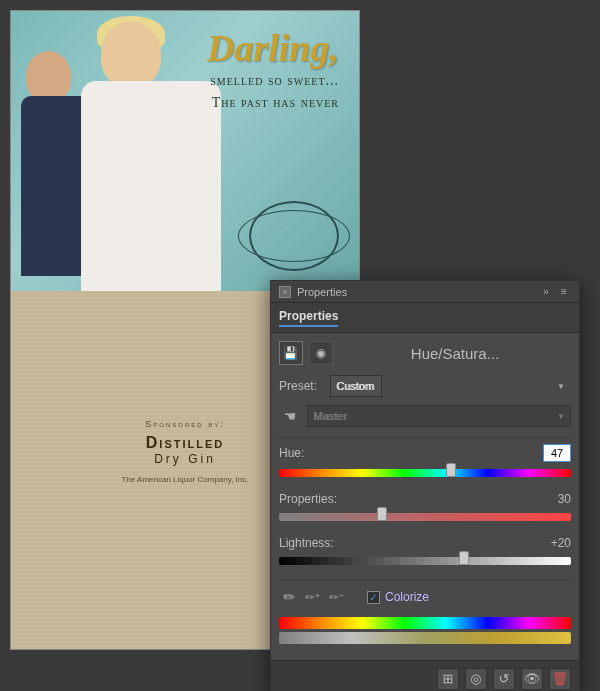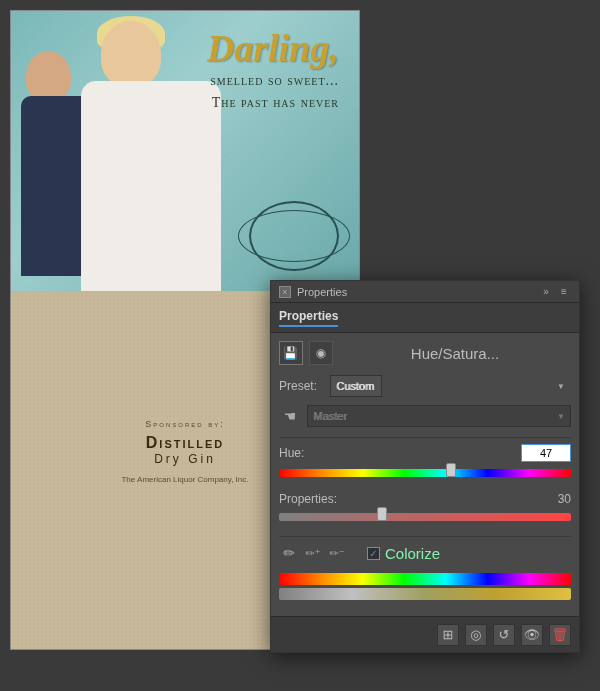--- a/index.html
+++ b/index.html
@@ -593,22 +593,22 @@
       justify-content: center;
     }
 
     .checkbox-checked::after {
       content: '✓';
       font-size: 10px;
       color: #4a90d9;
     }
 
     .colorize-label {
-      font-size: 15px;
-      color: #86efac;
+      font-size: 12px;
+      color: #c4b5fd;
     }
 
     
     .color-bar-row {
       margin-bottom: 8px;
     }
 
     .color-bar {
       width: 100%;
       height: 12px;
@@ -755,39 +755,49 @@
         </select>
         <span style="position:absolute;left:6px;top:50%;transform:translateY(-50%);font-size:11px;color:#777;pointer-events:none;">Master</span>
       </div>
     </div>
 
     <div class="divider"></div>
 
     <div class="slider-row">
       <div class="slider-header">
         <span class="slider-label">Hue:</span>
-        <input type="text" class="slider-value" value="47" style="width: 50px; height: 18px; background: rgb(255, 255, 255); border: 1px solid rgb(74, 144, 217); color: rgb(0, 0, 0); font-size: 11px; text-align: center;">
+        <input type="text" class="slider-value" value="47" style="width: 28px; height: 18px; background: rgb(255, 255, 255); border: 1px solid rgb(74, 144, 217); color: rgb(0, 0, 0); font-size: 11px; text-align: center;">
       </div>
       <div class="slider-container">
         <div class="hue-track"></div>
         <div class="hue-thumb"></div>
       </div>
     </div>
 
     <div class="slider-row">
       <div class="slider-header">
         <span class="slider-label">Properties:</span>
         <span class="slider-value-plain">30</span>
       </div>
       <div class="slider-container">
         <div class="sat-track"></div>
         <div class="sat-thumb"></div>
       </div>
     </div>
 
+    <div class="slider-row">
+      <div class="slider-header">
+        <span class="slider-label">Lightness:</span>
+        <span class="slider-value-plain">+20</span>
+      </div>
+      <div class="slider-container">
+        <div class="light-track"></div>
+        <div class="light-thumb"></div>
+      </div>
+    </div>
 
     <div class="divider"></div>
 
     <div class="colorize-row">
       <div class="tool-icons">
         <div class="tool-icon">
           <span style="font-size:14px;">✏</span>
         </div>
         <div class="tool-icon">
           <span style="font-size:11px;">✏⁺</span>

